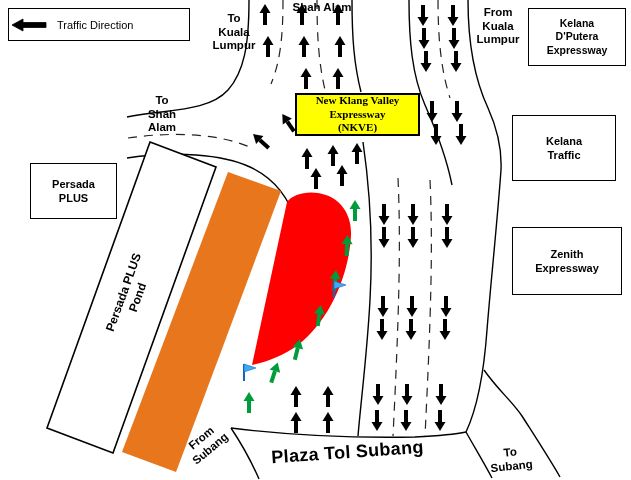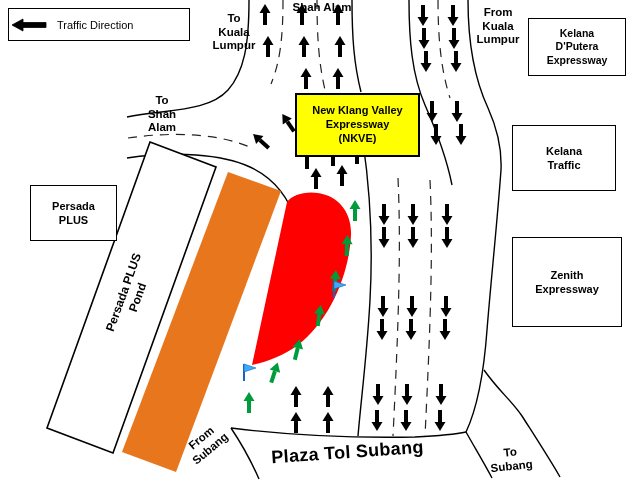--- a/index.html
+++ b/index.html
@@ -25,24 +25,24 @@
   .legend{position:absolute;left:8px;top:8px;width:182px;background:#fff;border:1.3px solid #000;
           padding:7px 2px;z-index:10;box-sizing:border-box;}
   .legend-row{display:flex;align-items:center;gap:8px;height:17px;font-size:11px;color:#000;}
   .legend-icon{width:38px;display:flex;justify-content:flex-start;align-items:center;flex:0 0 38px;}
   .swatch{width:30px;height:13px;display:inline-block;}
 
   
   .rlabel{position:absolute;font-weight:bold;font-size:11.5px;line-height:1.18;text-align:center;color:#000;z-index:6;}
   .bldg{position:absolute;border:1.6px solid #000;background:#fff;display:flex;flex-direction:column;
         align-items:center;justify-content:center;font-weight:bold;font-size:11px;line-height:1.3;
-        text-align:center;box-sizing:border-box;z-index:5;margin-top:10px;}
-  .nkve{position:absolute;left:295px;top:93px;width:125px;height:64px;background:var(--nkve-box,#FFFF00);
+        text-align:center;box-sizing:border-box;z-index:5;}
+  .nkve{position:absolute;left:295px;top:93px;width:125px;height:43px;background:var(--nkve-box,#FFFF00);
         border:2px solid #000;display:flex;flex-direction:column;align-items:center;justify-content:center;
-        font-weight:bold;font-size:11px;line-height:1.25;text-align:center;box-sizing:border-box;z-index:7;}
+        font-weight:bold;font-size:11px;line-height:1.25;text-align:center;box-sizing:border-box;z-index:7;font-family:Liberation Serif, serif;}
   .rot{transform-origin:center center;}
   .pond-label{position:absolute;left:71px;top:280px;width:120px;font-weight:bold;font-size:12px;line-height:1.25;
         text-align:center;transform:rotate(-70deg);z-index:6;}
   .plaza-label{position:absolute;left:260px;top:442px;width:175px;font-weight:bold;font-size:18px;
         text-align:center;transform:rotate(-4deg);z-index:6;letter-spacing:.3px;}
 </style>
 </head>
 <body>
 
 <div class="canvas">
@@ -174,25 +174,25 @@
 
   <div class="bldg" style="left:528px;top:8px;width:98px;height:58px;font-size:10.5px;">
     <span>Kelana</span>
     <span>D'Putera</span>
     <span>Expressway</span>
   </div>
   <div class="bldg" style="left:512px;top:115px;width:104px;height:66px;">
     <span>Kelana</span>
     <span>Traffic</span>
   </div>
-  <div class="bldg" style="left:512px;top:227px;width:110px;height:90px;">
+  <div class="bldg" style="left:512px;top:227px;width:110px;height:68px;">
     <span>Zenith</span>
     <span>Expressway</span>
   </div>
-  <div class="bldg" style="left:30px;top:175px;width:87px;height:56px;">
+  <div class="bldg" style="left:30px;top:163px;width:87px;height:56px;">
     <span>Persada</span>
     <span>PLUS</span>
   </div>
 
   <div class="pond-label">
     <span style="display:block">Persada PLUS</span>
     <span style="display:block">Pond</span>
   </div>
 
   <div class="rlabel" style="left:287px;top:-11px;width:70px;line-height:12px;">

